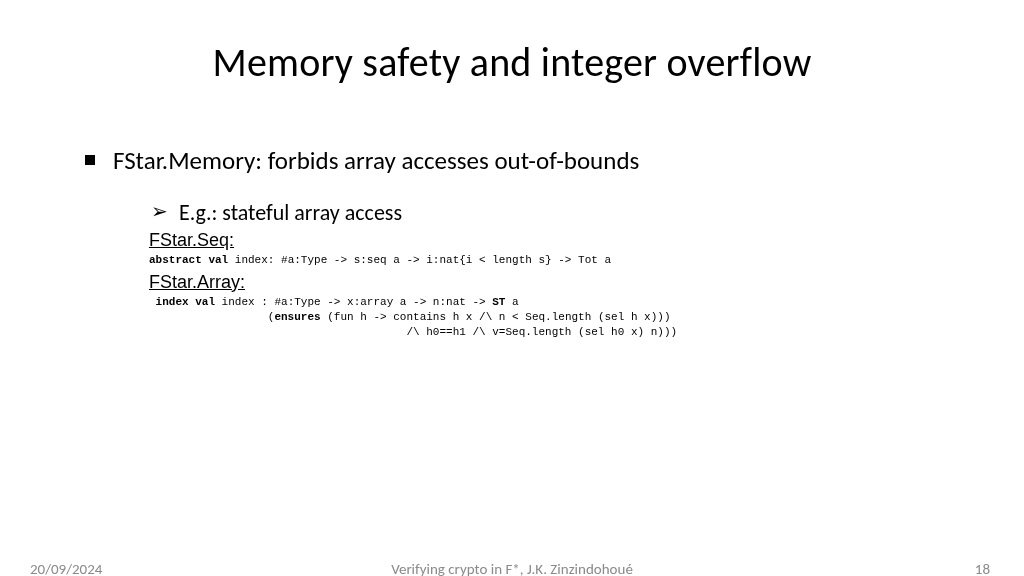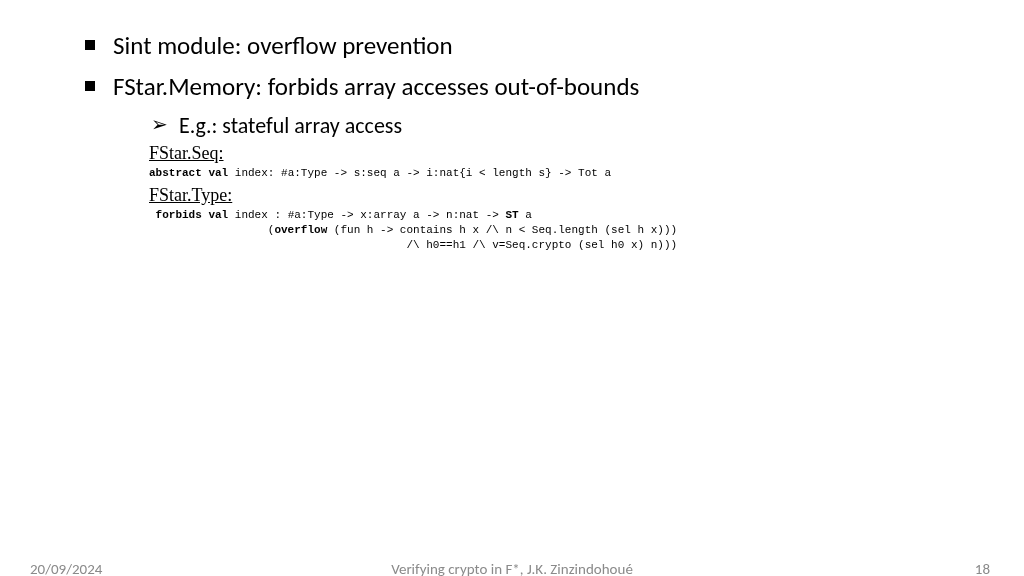--- a/index.html
+++ b/index.html
@@ -41,42 +41,42 @@
     position: absolute;
     left: 0;
     top: 10px;
     width: 10px;
     height: 10px;
     background: #000;
   }
   .sub {
     list-style: none;
     padding-left: 38px;
-    margin-top: 10px;
+    margin-top: 23px;
   }
   .sub > li {
     position: relative;
     font-size: 22px;
     padding-left: 28px;
     margin-bottom: 4px;
   }
   .sub > li::before {
     content: "➢";
     position: absolute;
     left: 0;
     top: 0;
     font-size: 20px;
     color: #000;
   }
   .code-block {
     padding-left: 36px;
     margin-top: 4px;
   }
   .label {
-    font-family: Liberation Serif, serif;
+    font-family: Liberation Sans, sans-serif;
     font-size: 18px;
     text-decoration: underline;
     margin-top: 4px;
     margin-bottom: 2px;
   }
   .code {
     font-family: Consolas, "Courier New", monospace;
     font-size: 11px;
     white-space: pre;
     line-height: 1.35;
@@ -91,35 +91,35 @@
     color: #8a8a8a;
   }
   .footer-date { position: absolute; left: 30px; }
   .footer-title { position: absolute; left: 0; width: 100%; text-align: center; }
   .footer-page { position: absolute; right: 34px; }
 </style>
 </head>
 <body>
 
 <div class="slide">
+  <h1 class="title">Memory safety and integer overflow</h1>
 
   <ul class="bullets">
-    <li>Sint module: overflow prevention</li>
     <li>
       <span>FStar.Memory: forbids array accesses out-of-bounds</span>
       <ul class="sub">
         <li>E.g.: stateful array access</li>
       </ul>
       <div class="code-block">
         <div class="label">FStar.Seq:</div>
         <div class="code"><b>abstract val</b><span> index: #a:Type -&gt; s:seq a -&gt; i:nat{i &lt; length s} -&gt; Tot a</span></div>
-        <div class="label">FStar.Type:</div>
-        <div class="code"><b> forbids val</b><span> index : #a:Type -&gt; x:array a -&gt; n:nat -&gt; </span><b>ST</b><span> a</span></div>
-        <div class="code"><span>                  (</span><b>overflow</b><span> (fun h -&gt; contains h x /\ n &lt; Seq.length (sel h x)))</span></div>
-        <div class="code"><span>                                       /\ h0==h1 /\ v=Seq.crypto (sel h0 x) n)))</span></div>
+        <div class="label">FStar.Array:</div>
+        <div class="code"><b> index val</b><span> index : #a:Type -&gt; x:array a -&gt; n:nat -&gt; </span><b>ST</b><span> a</span></div>
+        <div class="code"><span>                  (</span><b>ensures</b><span> (fun h -&gt; contains h x /\ n &lt; Seq.length (sel h x)))</span></div>
+        <div class="code"><span>                                       /\ h0==h1 /\ v=Seq.length (sel h0 x) n)))</span></div>
       </div>
     </li>
   </ul>
 
   <div class="footer">
     <span class="footer-date">20/09/2024</span>
     <span class="footer-title">Verifying crypto  in F*, J.K. Zinzindohoué</span>
     <span class="footer-page">18</span>
   </div>
 </div>

